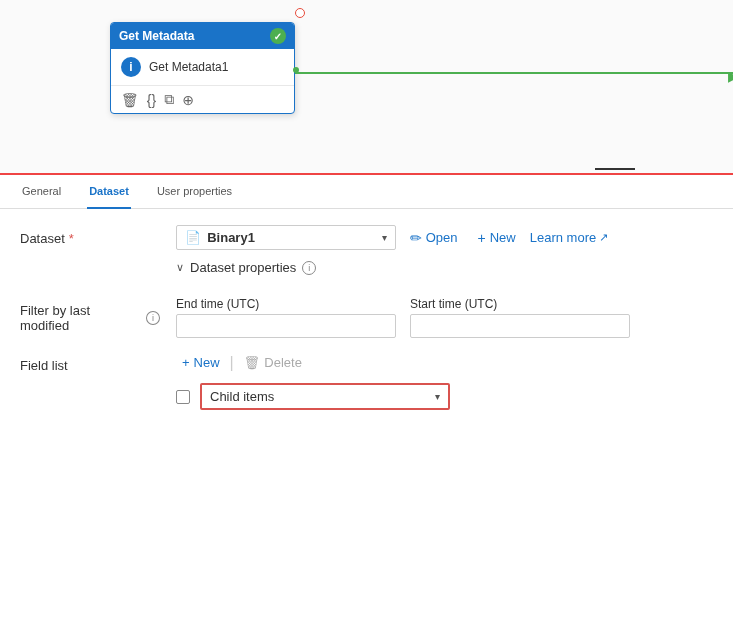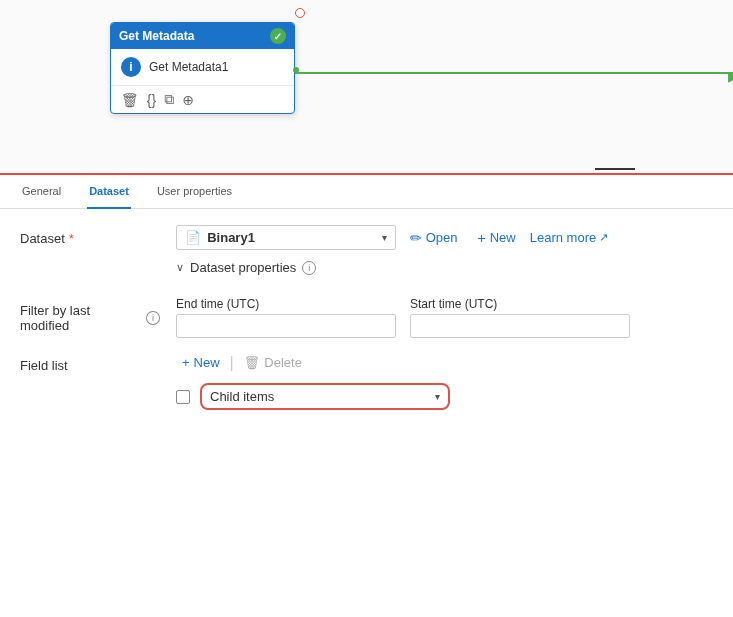--- a/index.html
+++ b/index.html
@@ -391,21 +391,21 @@
     }
     .field-argument-label {
       font-size: 13px;
       color: #333;
     }
 
     .field-dropdown-wrap {
       display: flex;
       align-items: center;
       border: 2px solid #d9534f;
-      border-radius: 8px;
+      border-radius: 2px;
       padding: 4px 8px;
       width: 250px;
       background: #fff;
       cursor: pointer;
     }
     .field-dropdown-value {
       flex: 1;
       font-size: 13px;
       color: #333;
     }

